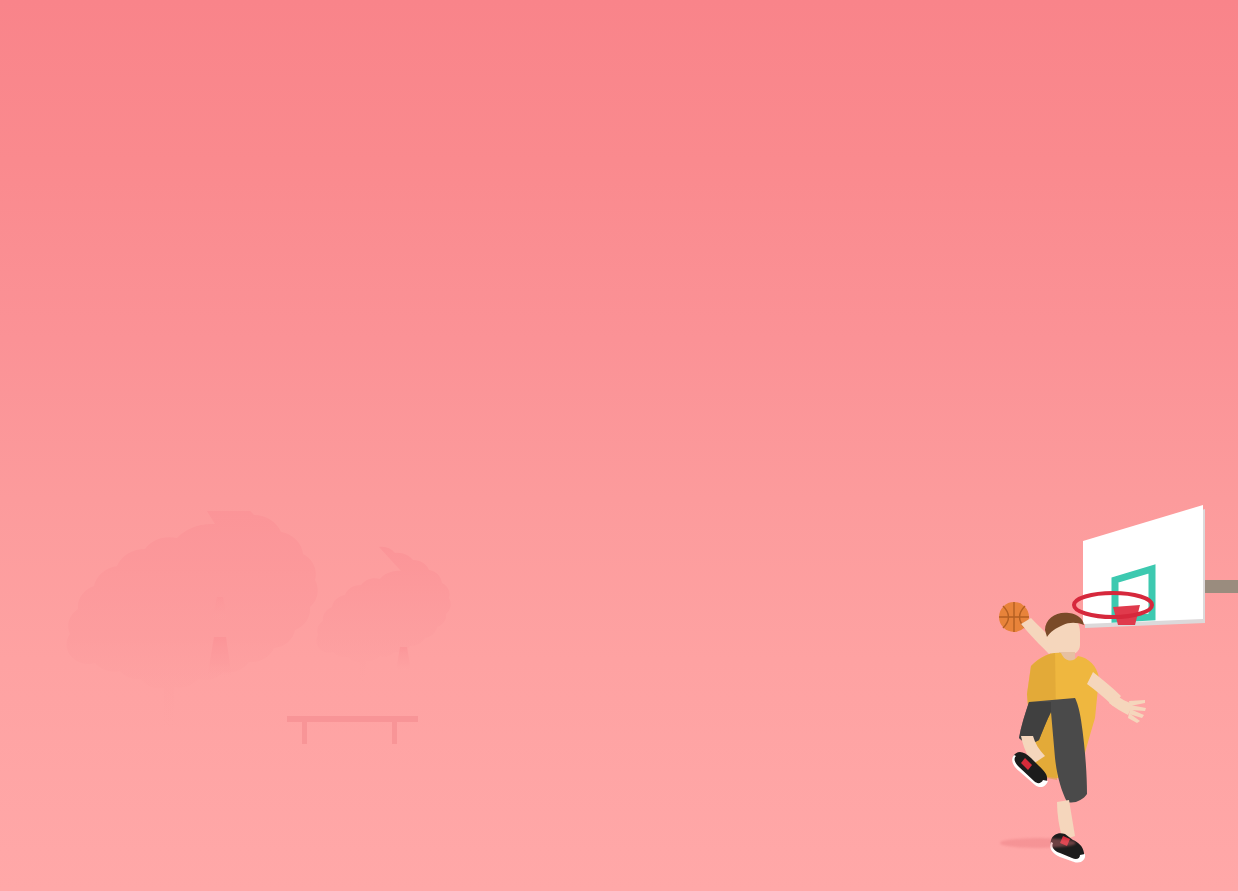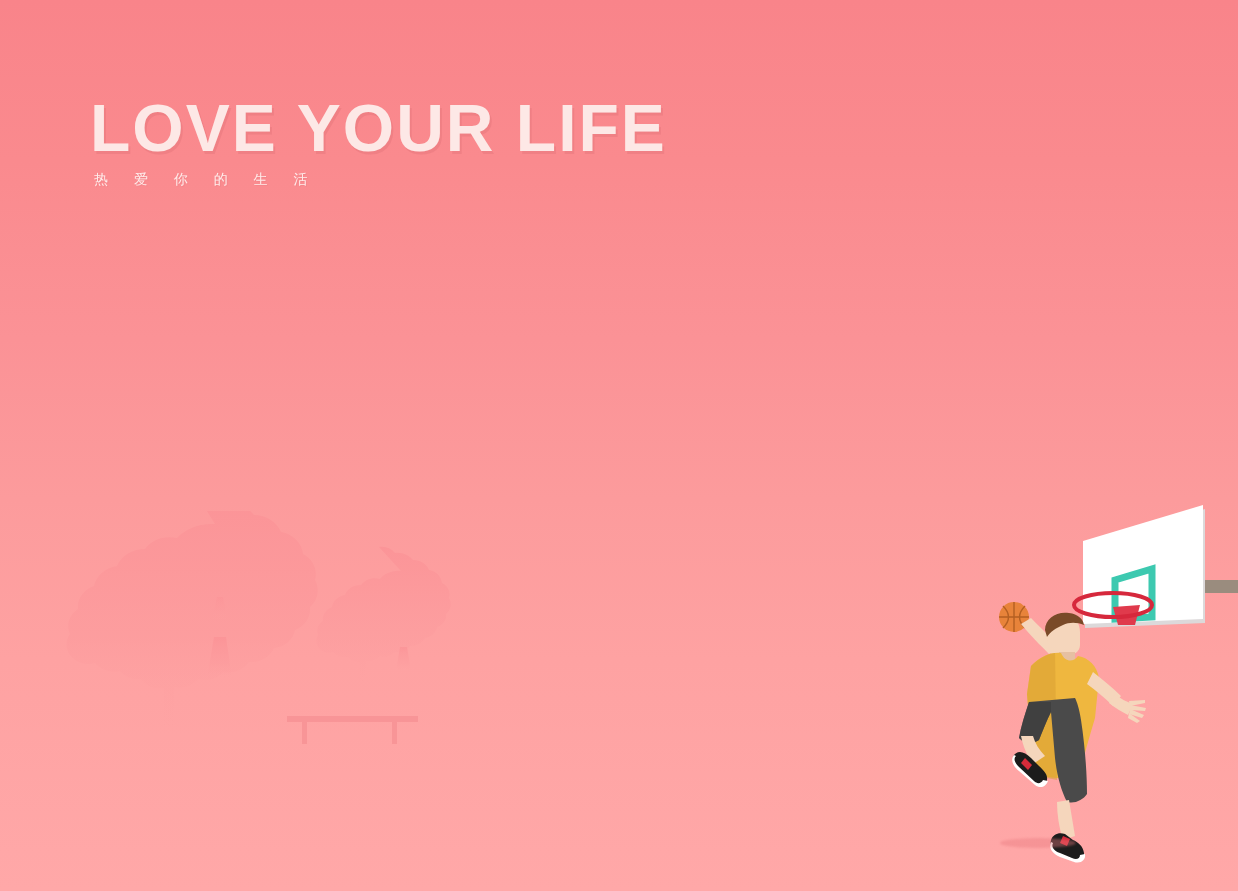--- a/index.html
+++ b/index.html
@@ -134,24 +134,20 @@
       <path fill="url(#treeFade2)" d="M396,160 l4,-24 l7,0 l4,24 z" opacity="0.9"></path>
     </g>
 
     <g opacity="0.42">
       <rect x="287" y="205" width="131" height="6" fill="#F08187"></rect>
       <rect x="302" y="211" width="5" height="22" fill="#F08187"></rect>
       <rect x="392" y="211" width="5" height="22" fill="#F08187"></rect>
     </g>
   </svg>
 
-  <div class="headline-block">
-    <h1 class="headline">LOVE YOUR LIFE</h1>
-    <div class="subhead">热 爱 你 的 生 活</div>
-  </div>
 
   <svg class="hoop-scene" viewBox="0 0 253 370">
 
     <g>
       <rect x="208" y="85" width="45" height="13" fill="#9A8C7E"></rect>
     </g>
 
     <g>
       <polygon points="100,50 220,14 220,128 100,133" fill="#DCD9DA"></polygon>
       <polygon points="98,46 218,10 218,124 98,129" fill="#FFFFFF"></polygon>

